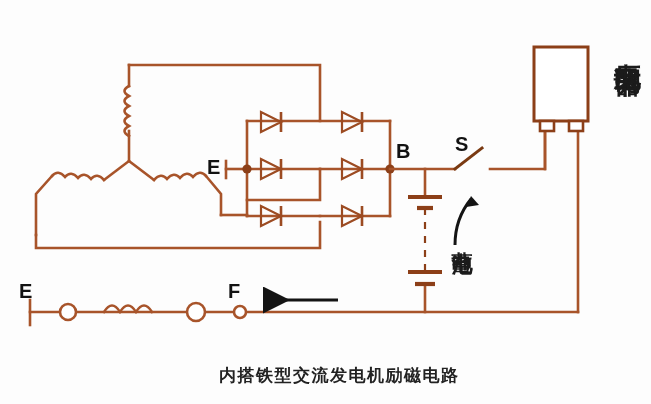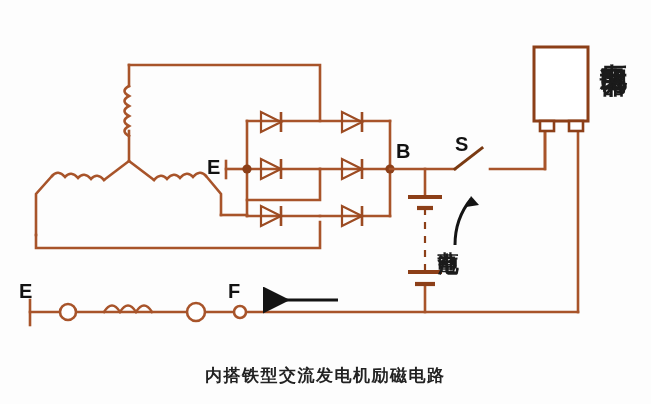--- a/index.html
+++ b/index.html
@@ -35,20 +35,21 @@
   .lbl-term {
     font-family: "Liberation Sans", sans-serif;
     font-size: 20px;
     font-weight: bold;
     color: #121212;
   }
   .cjk {
     font-family: "DejaVu Sans", sans-serif;
     color: #1b1b1b;
     font-weight: bold;
+    margin-left: 14px;
   }
   .vert-cjk {
     position: absolute;
     writing-mode: vertical-rl;
     text-orientation: upright;
     font-size: 27px;
     letter-spacing: 2px;
     line-height: 1.02;
   }
   .battery-cjk {

